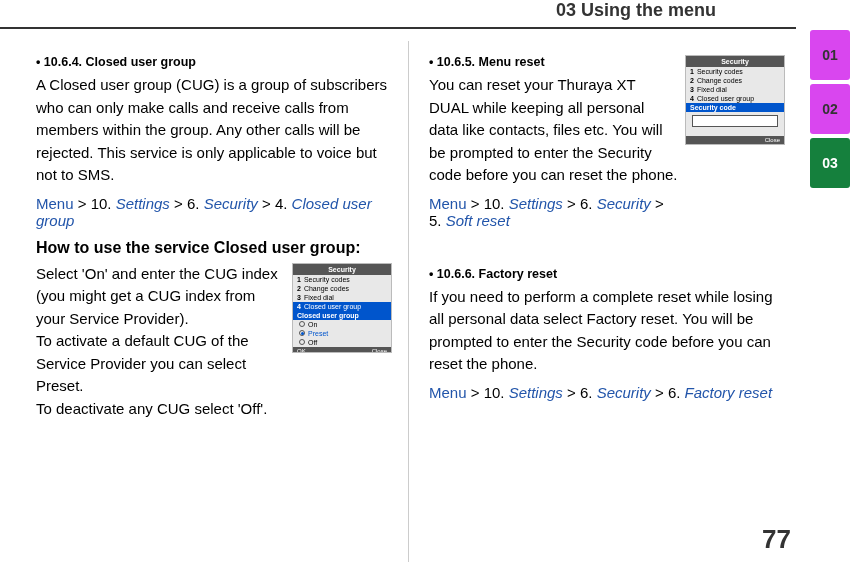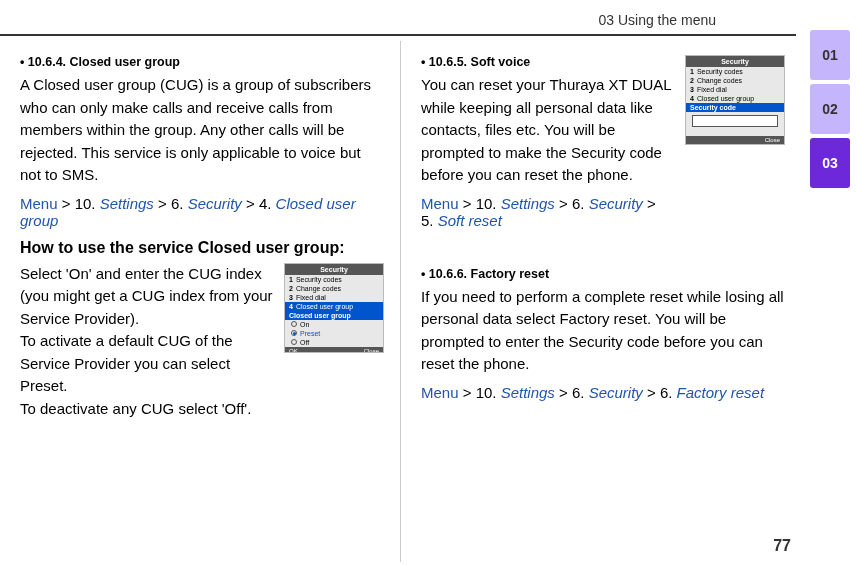--- a/index.html
+++ b/index.html
@@ -10,23 +10,23 @@
       font-family: Arial, sans-serif;
       font-size: 12px;
       color: #000;
       overflow: hidden;
       position: relative;
     }
 
     
     .header {
       text-align: right;
-      padding: 12px 80px 6px 0;
-      font-size: 14px;
-      font-weight: normal;
+      padding: 0 80px 6px 0;
+      font-size: 18px;
+      font-weight: bold;
       color: #333;
       border-bottom: 2px solid #333;
       margin-right: 60px;
     }
 
     
     .side-tabs {
       position: absolute;
       right: 0;
       top: 0;
@@ -35,51 +35,52 @@
       display: flex;
       flex-direction: column;
       align-items: center;
       justify-content: flex-start;
       padding-top: 30px;
       gap: 0;
     }
     .side-tab {
       width: 40px;
       height: 50px;
-      background: #c4b5fd;
+      background: #d946ef;
       display: flex;
       align-items: center;
       justify-content: center;
       font-size: 14px;
       font-weight: bold;
       color: #333;
       margin-bottom: 4px;
       border-radius: 3px;
     }
     .side-tab.active {
-      background: #6d28d9;
+      background: #15803d;
       color: #fff;
     }
 
     
     .page-number {
       position: absolute;
       bottom: 10px;
       right: 65px;
-      font-size: 16px;
+      font-size: 26px;
       font-weight: bold;
       color: #333;
     }
 
     
     .content {
       display: flex;
       margin-right: 55px;
       height: calc(565px - 44px);
-      margin-top: 5px;
+      margin-top: 12px;
+      padding-left: 16px;
     }
 
     .left-col {
       flex: 1;
       padding: 14px 16px 10px 20px;
       border-right: 1px solid #ccc;
     }
 
     .right-col {
       flex: 1;
@@ -342,22 +343,22 @@
           </div>
           <div class="phone-sub-label">Security code</div>
           <div class="sec-code-input"></div>
           <div class="phone-footer">
             <span></span>
             <span>Close</span>
           </div>
         </div>
       </div>
 
-      <div class="bullet-title">• 10.6.5. Soft voice</div>
-      <div class="section-body">You can reset your Thuraya XT DUAL while keeping all personal data like contacts, files etc. You will be prompted to make the Security code before you can reset the phone.</div>
+      <div class="bullet-title">• 10.6.5. Menu reset</div>
+      <div class="section-body">You can reset your Thuraya XT DUAL while keeping all personal data like contacts, files etc. You will be prompted to enter the Security code before you can reset the phone.</div>
       <div class="menu-path">
         <span class="menu-word">Menu</span>
         <span> &gt; 10. </span>
         <span class="settings-word">Settings</span>
         <span> &gt; 6. </span>
         <span class="security-word">Security</span>
         <span> &gt;<br>5. </span>
         <span class="soft-word">Soft reset</span>
       </div>
     </div>

